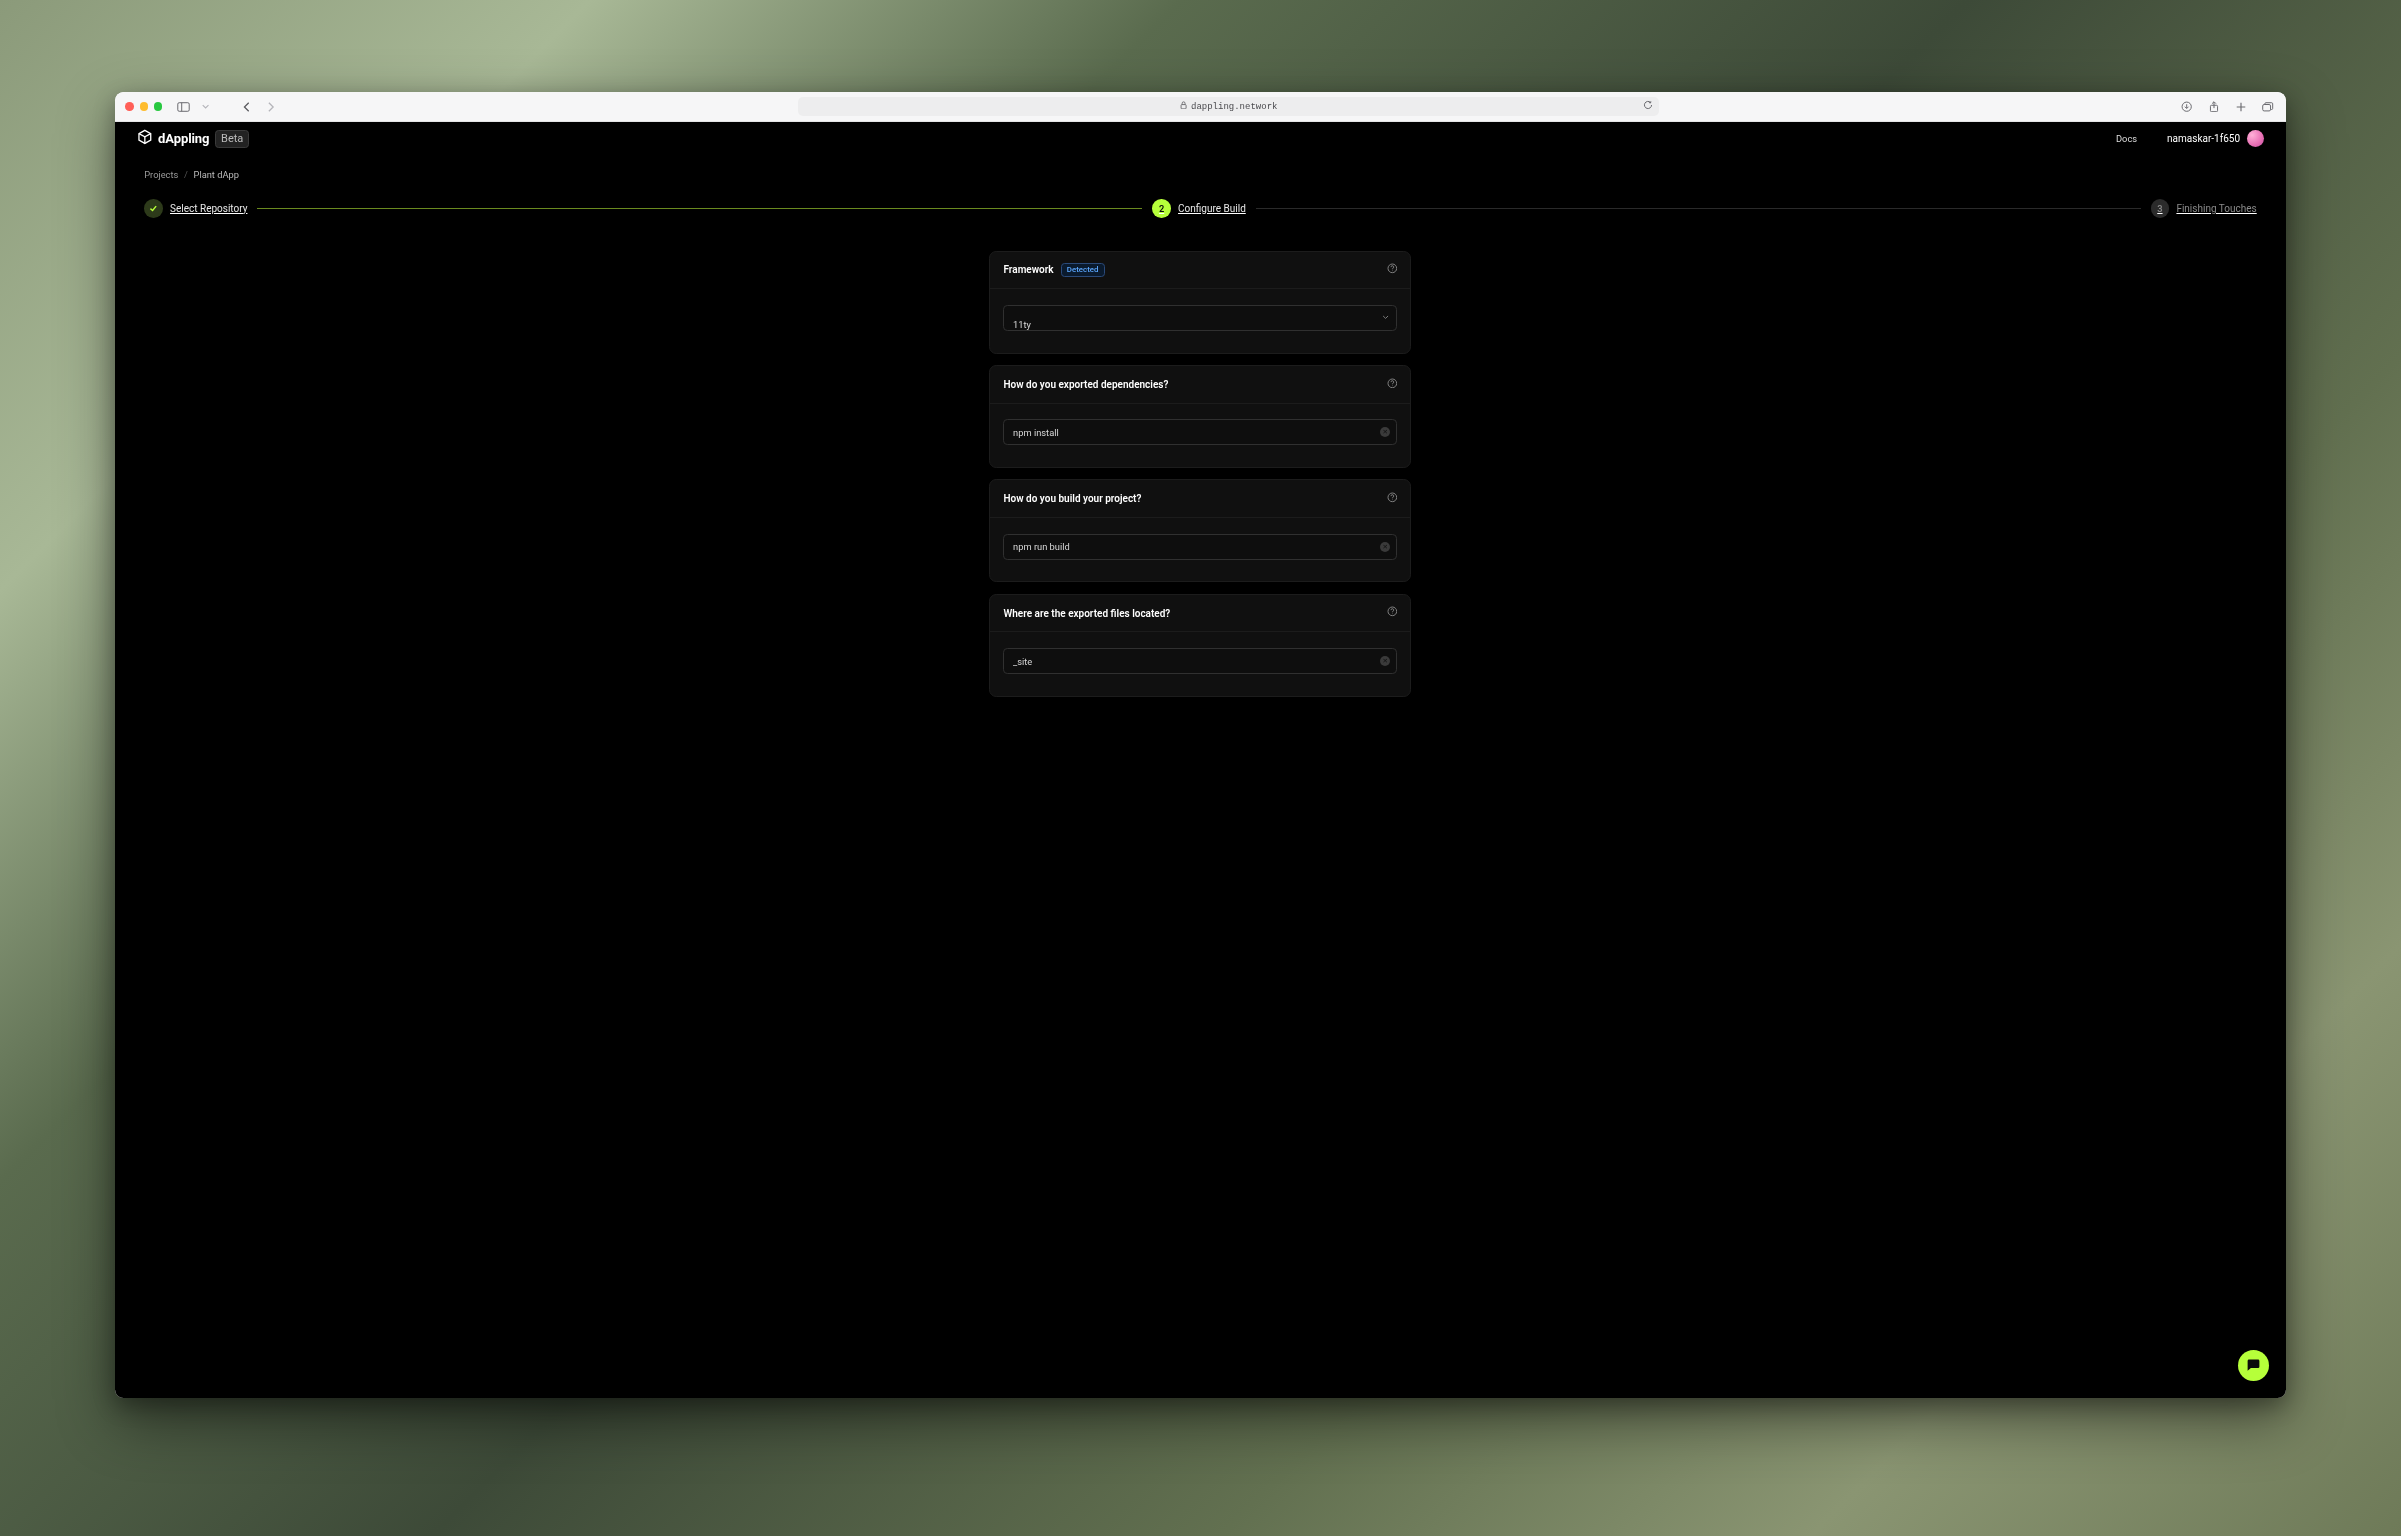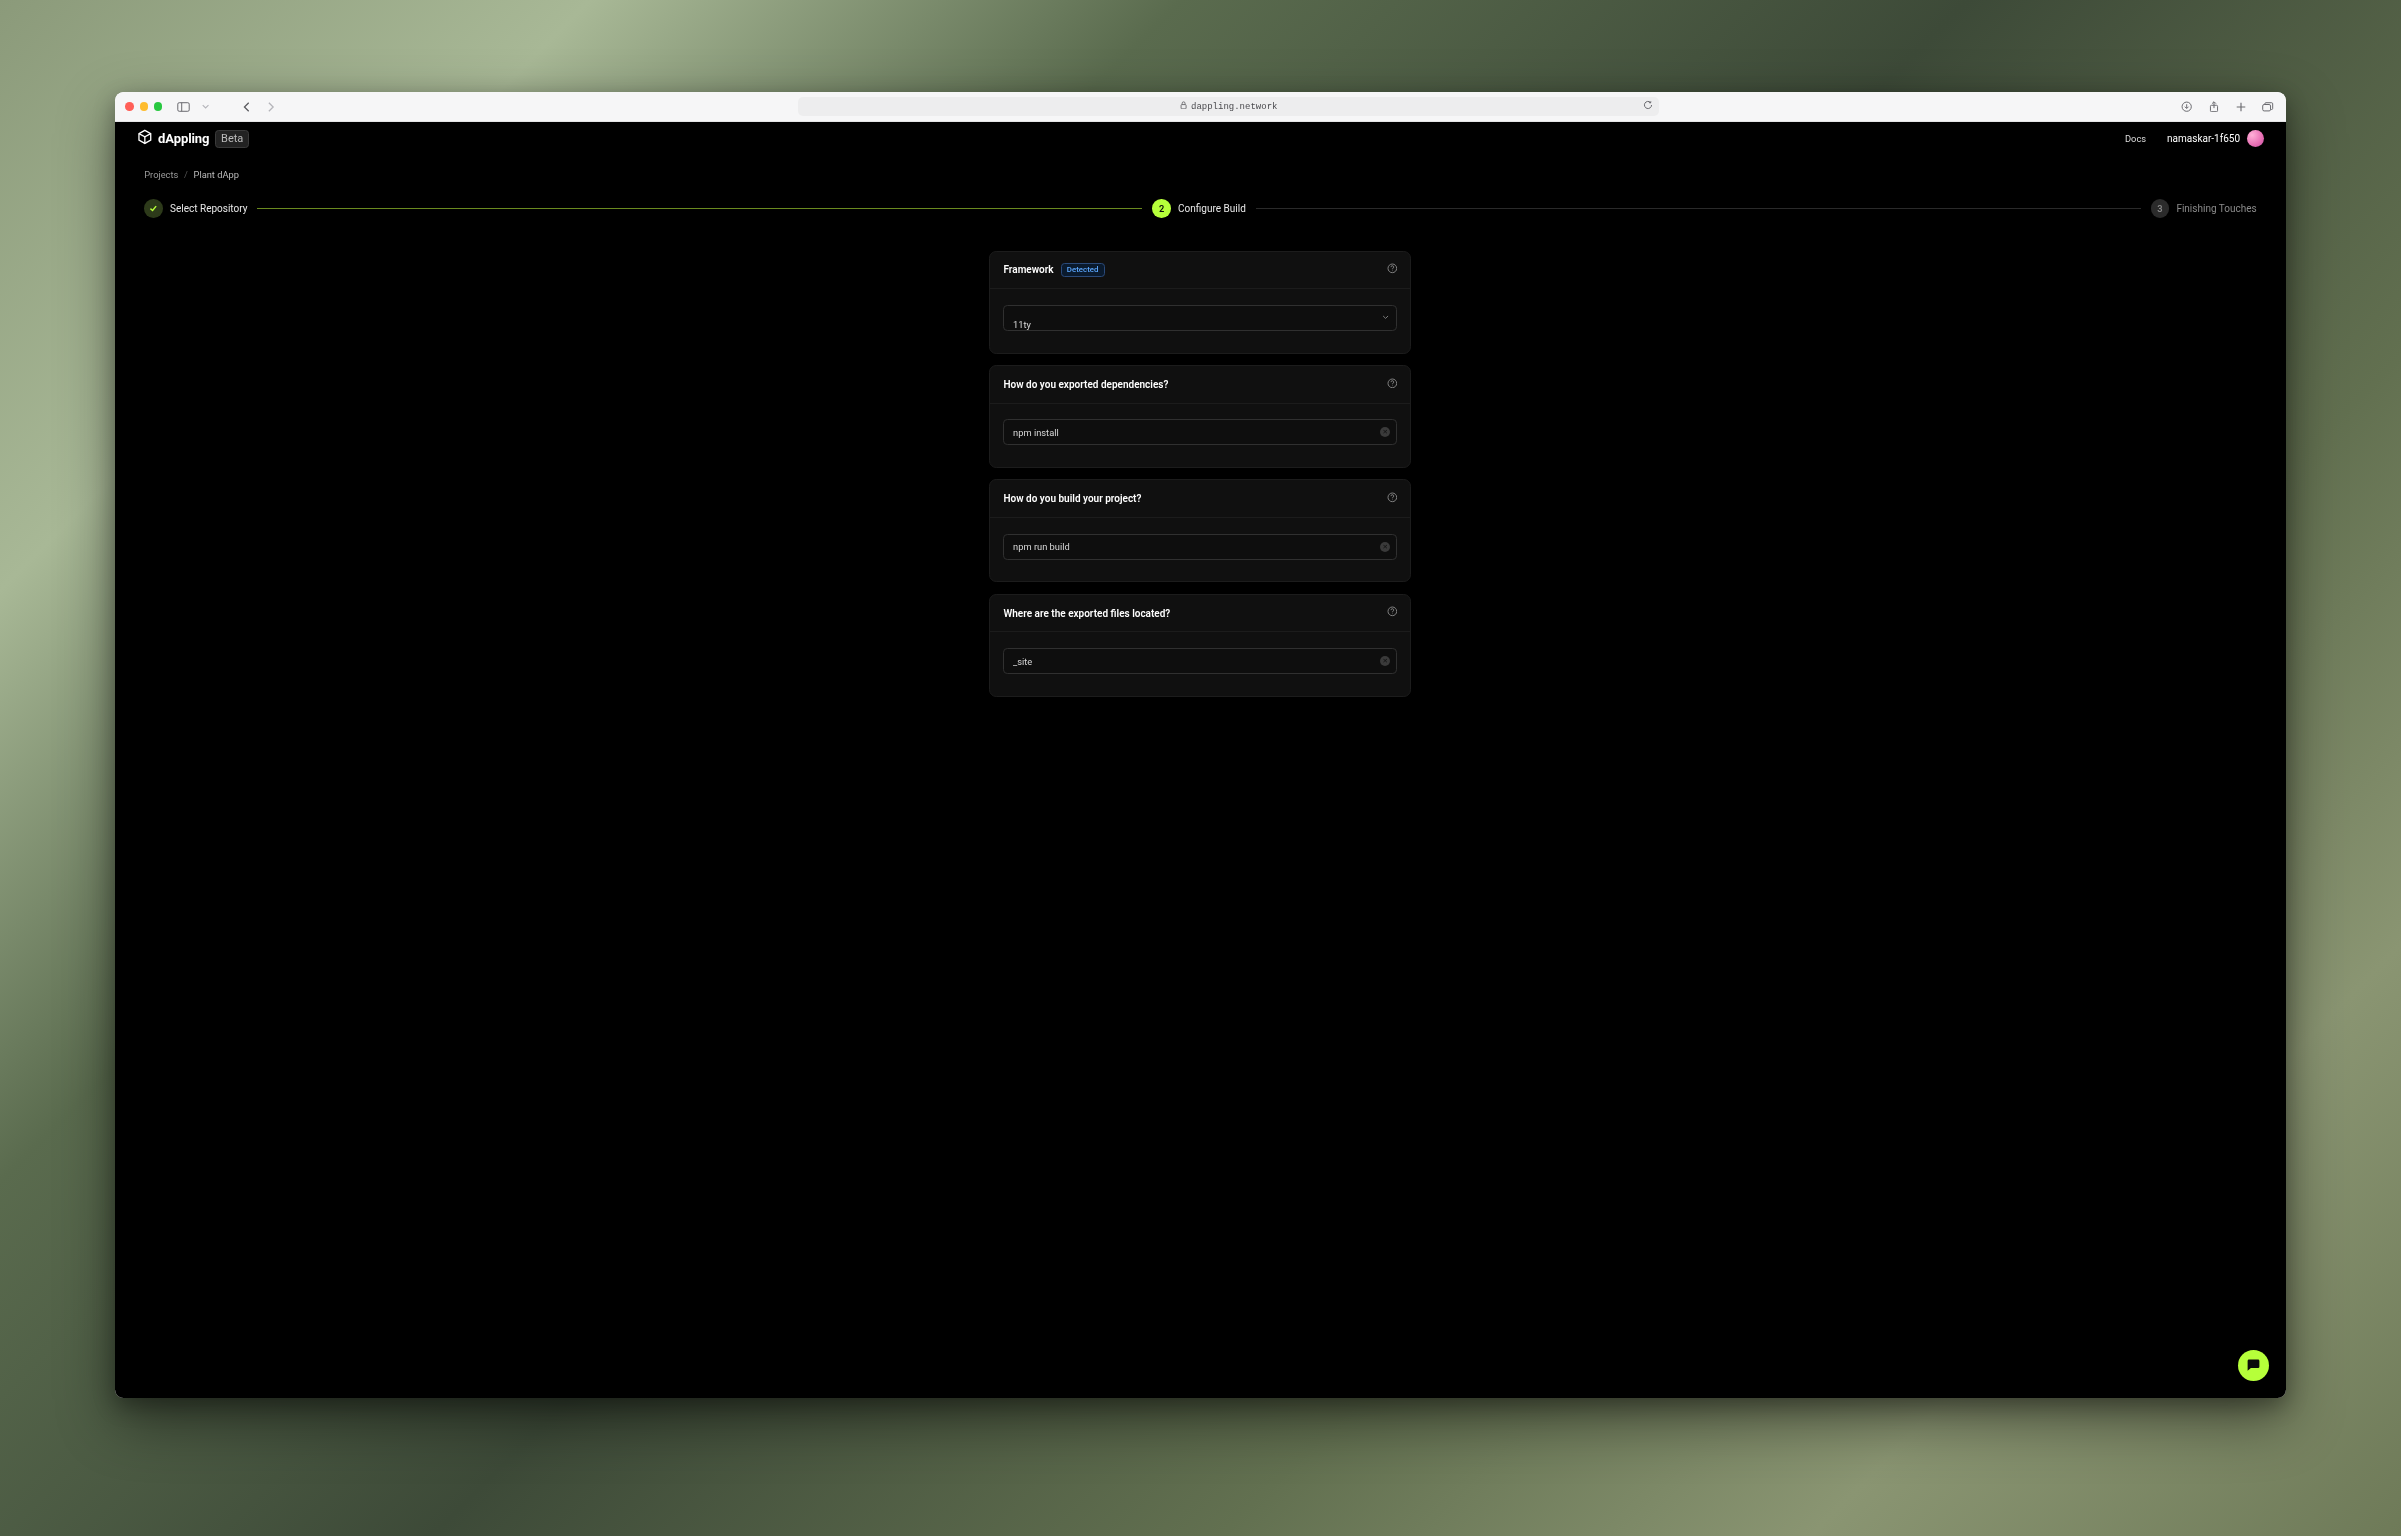--- a/index.html
+++ b/index.html
@@ -95,21 +95,21 @@
     background: #222;
     border: 0.7px solid #3a3a3a;
     color: #bbb;
     padding: 1.4px 5px;
     border-radius: 3.6px;
   }
   .app-header-right {
     margin-left: auto;
     display: flex;
     align-items: center;
-    gap: 21px;
+    gap: 30px;
   }
   .docs-link { color: #ddd; font-size: 9.3px; cursor:pointer; }
   .user-area { display: flex; align-items: center; gap: 7.2px; }
   .user-name { font-size: 10px; color:#fff; }
   .avatar {
     width: 17px; height: 17px; border-radius: 50%;
     background: radial-gradient(circle at 30% 30%, #ffb0d8, #e86fb4 60%, #c04fa0);
   }
   .breadcrumbs {
     display: flex; gap: 5.7px;
@@ -119,20 +119,21 @@
   }
   .breadcrumbs .sep { color: #555; }
   .breadcrumbs a { color: #9a9a9a; cursor: pointer; }
   .breadcrumbs .current { color: #bbb; }
   
   .stepper {
     display: flex;
     align-items: center;
     padding: 10px 29px 17px 29px;
     gap: 10px;
+    text-decoration: underline;
   }
   .step { display: flex; align-items: center; gap: 7.2px; }
   .step-badge {
     width: 18.6px; height: 18.6px;
     border-radius: 50%;
     display: flex; align-items: center; justify-content: center;
     font-size: 9.3px; font-weight: 600;
   }
   .step-done .step-badge { background:#2d3a1a; color:#b6ff3a; }
   .step-active .step-badge { background:#b6ff3a; color:#0b0b0b; }

